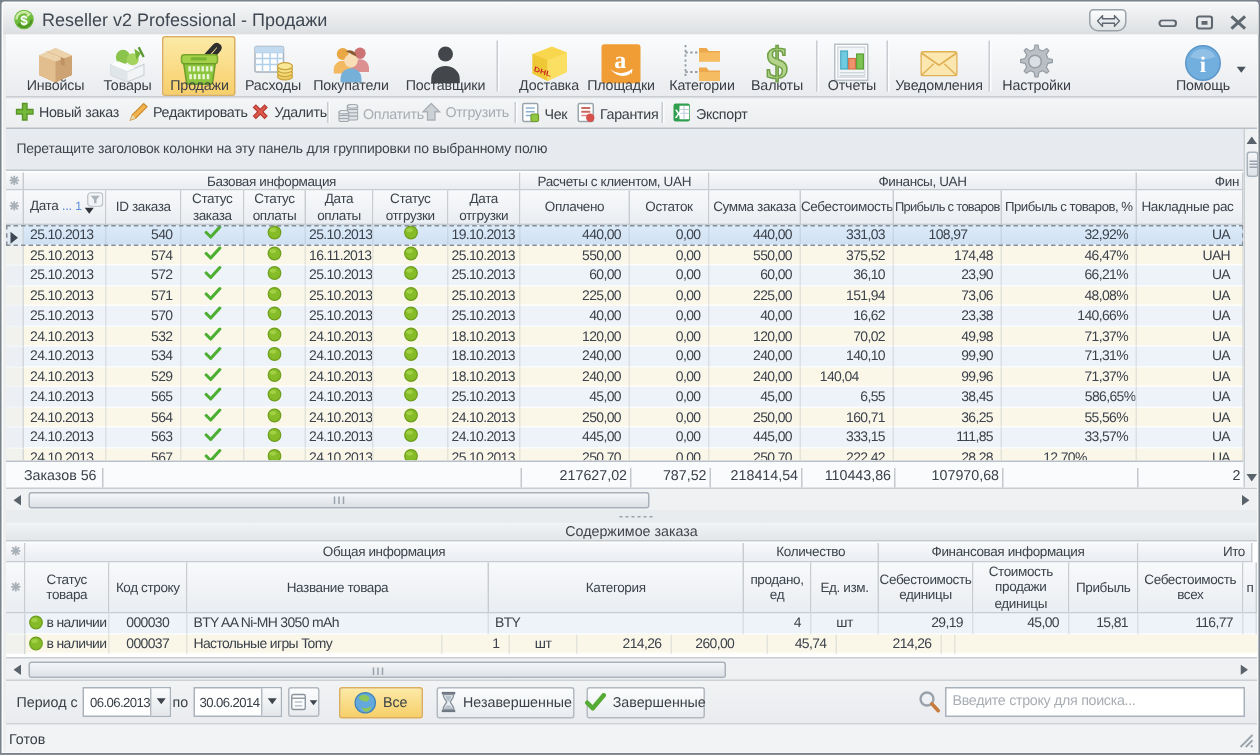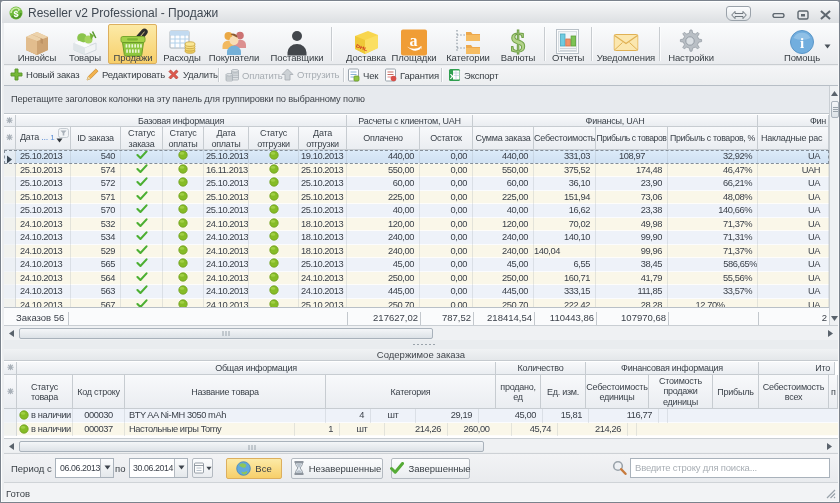--- a/index.html
+++ b/index.html
@@ -580,21 +580,21 @@
             </svg></div>
           <div class="cc" style="width:45px;text-align:left;padding-left:2px">24.10.2013</div>
           <div class="cc cicon" style="width:50px"><svg width="10" height="10" viewBox="0 0 10 10">
               <circle cx="5" cy="5" r="4.2" fill="#86bc27" stroke="#6d9e1b" stroke-width="0.8"></circle>
               <ellipse cx="4" cy="3.4" rx="2.2" ry="1.4" fill="#a8d44e" opacity="0.8"></ellipse>
             </svg></div>
           <div class="cc" style="width:48px;text-align:left;padding-left:2px">18.10.2013</div>
           <div class="cc" style="width:73px;text-align:right;padding-right:5px">240,00</div>
           <div class="cc" style="width:53px;text-align:right;padding-right:5px">0,00</div>
           <div class="cc" style="width:61px;text-align:right;padding-right:5px">240,00</div>
-          <div class="cc" style="width:62px;text-align:left;padding-right:10px">140,04</div>
+          <div class="cc" style="width:62px;text-align:center;padding-right:10px">140,04</div>
           <div class="cc" style="width:72px;text-align:right;padding-right:5px">99,96</div>
           <div class="cc" style="width:90px;text-align:right;padding-right:5px">71,37%</div>
           <div class="cc" style="width:71px;text-align:right;padding-right:8px">UA</div>
         </div>
 <div class="trow rb">
           <div class="ci" style="width:12px"></div>
           <div class="cc" style="width:55px;text-align:left;padding-left:4px">24.10.2013</div>
           <div class="cc" style="width:50px;text-align:right;padding-right:5px">565</div>
           <div class="cc cicon" style="width:42px"><svg width="12" height="10" viewBox="0 0 13 11">
               <path d="M1.5 5.5 L4.8 8.8 L11.5 1.5" fill="none" stroke="#4caf32" stroke-width="2.3" stroke-linecap="round" stroke-linejoin="round"></path>
@@ -631,21 +631,21 @@
           <div class="cc" style="width:45px;text-align:left;padding-left:2px">24.10.2013</div>
           <div class="cc cicon" style="width:50px"><svg width="10" height="10" viewBox="0 0 10 10">
               <circle cx="5" cy="5" r="4.2" fill="#86bc27" stroke="#6d9e1b" stroke-width="0.8"></circle>
               <ellipse cx="4" cy="3.4" rx="2.2" ry="1.4" fill="#a8d44e" opacity="0.8"></ellipse>
             </svg></div>
           <div class="cc" style="width:48px;text-align:left;padding-left:2px">24.10.2013</div>
           <div class="cc" style="width:73px;text-align:right;padding-right:5px">250,00</div>
           <div class="cc" style="width:53px;text-align:right;padding-right:5px">0,00</div>
           <div class="cc" style="width:61px;text-align:right;padding-right:5px">250,00</div>
           <div class="cc" style="width:62px;text-align:right;padding-right:5px">160,71</div>
-          <div class="cc" style="width:72px;text-align:right;padding-right:5px">41,79</div>
+          <div class="cc" style="width:72px;text-align:right;padding-right:5px">36,25</div>
           <div class="cc" style="width:90px;text-align:right;padding-right:5px">55,56%</div>
           <div class="cc" style="width:71px;text-align:right;padding-right:8px">UA</div>
         </div>
 <div class="trow rb">
           <div class="ci" style="width:12px"></div>
           <div class="cc" style="width:55px;text-align:left;padding-left:4px">24.10.2013</div>
           <div class="cc" style="width:50px;text-align:right;padding-right:5px">563</div>
           <div class="cc cicon" style="width:42px"><svg width="12" height="10" viewBox="0 0 13 11">
               <path d="M1.5 5.5 L4.8 8.8 L11.5 1.5" fill="none" stroke="#4caf32" stroke-width="2.3" stroke-linecap="round" stroke-linejoin="round"></path>
             </svg></div>
@@ -801,20 +801,21 @@
       </div>
 <div class="abs" style="left:0;top:60px;width:834px;height:27px;overflow:hidden">
         <div class="trow2 rb">
           <div class="ci" style="width:13px"></div>
           <div class="cc" style="width:56px;text-align:left;padding-left:2px"><span style="display:inline-block;vertical-align:-2px;margin-right:2px"><svg width="10" height="10" viewBox="0 0 10 10">
                 <circle cx="5" cy="5" r="4.2" fill="#86bc27" stroke="#6d9e1b" stroke-width="0.8"></circle>
                 <ellipse cx="4" cy="3.4" rx="2.2" ry="1.4" fill="#a8d44e" opacity="0.8"></ellipse>
               </svg></span>в наличии</div>
           <div class="cc" style="width:52px;text-align:center">000030</div>
           <div class="cc" style="width:201px;text-align:left;padding-left:4px">BTY AA Ni-MH 3050 mAh</div>
+          <div class="cc" style="width:170px;text-align:left;padding-left:4px">BTY</div>
           <div class="cc" style="width:45px;text-align:right;padding-right:6px">4</div>
           <div class="cc" style="width:45px;text-align:center">шт</div>
           <div class="cc" style="width:63px;text-align:right;padding-right:6px">29,19</div>
           <div class="cc" style="width:64px;text-align:right;padding-right:6px">45,00</div>
           <div class="cc" style="width:46px;text-align:right;padding-right:6px">15,81</div>
           <div class="cc" style="width:70px;text-align:right;padding-right:6px">116,77</div>
           <div class="cc" style="width:9px"></div>
         </div>
 <div class="trow2 rc">
           <div class="ci" style="width:13px"></div>

